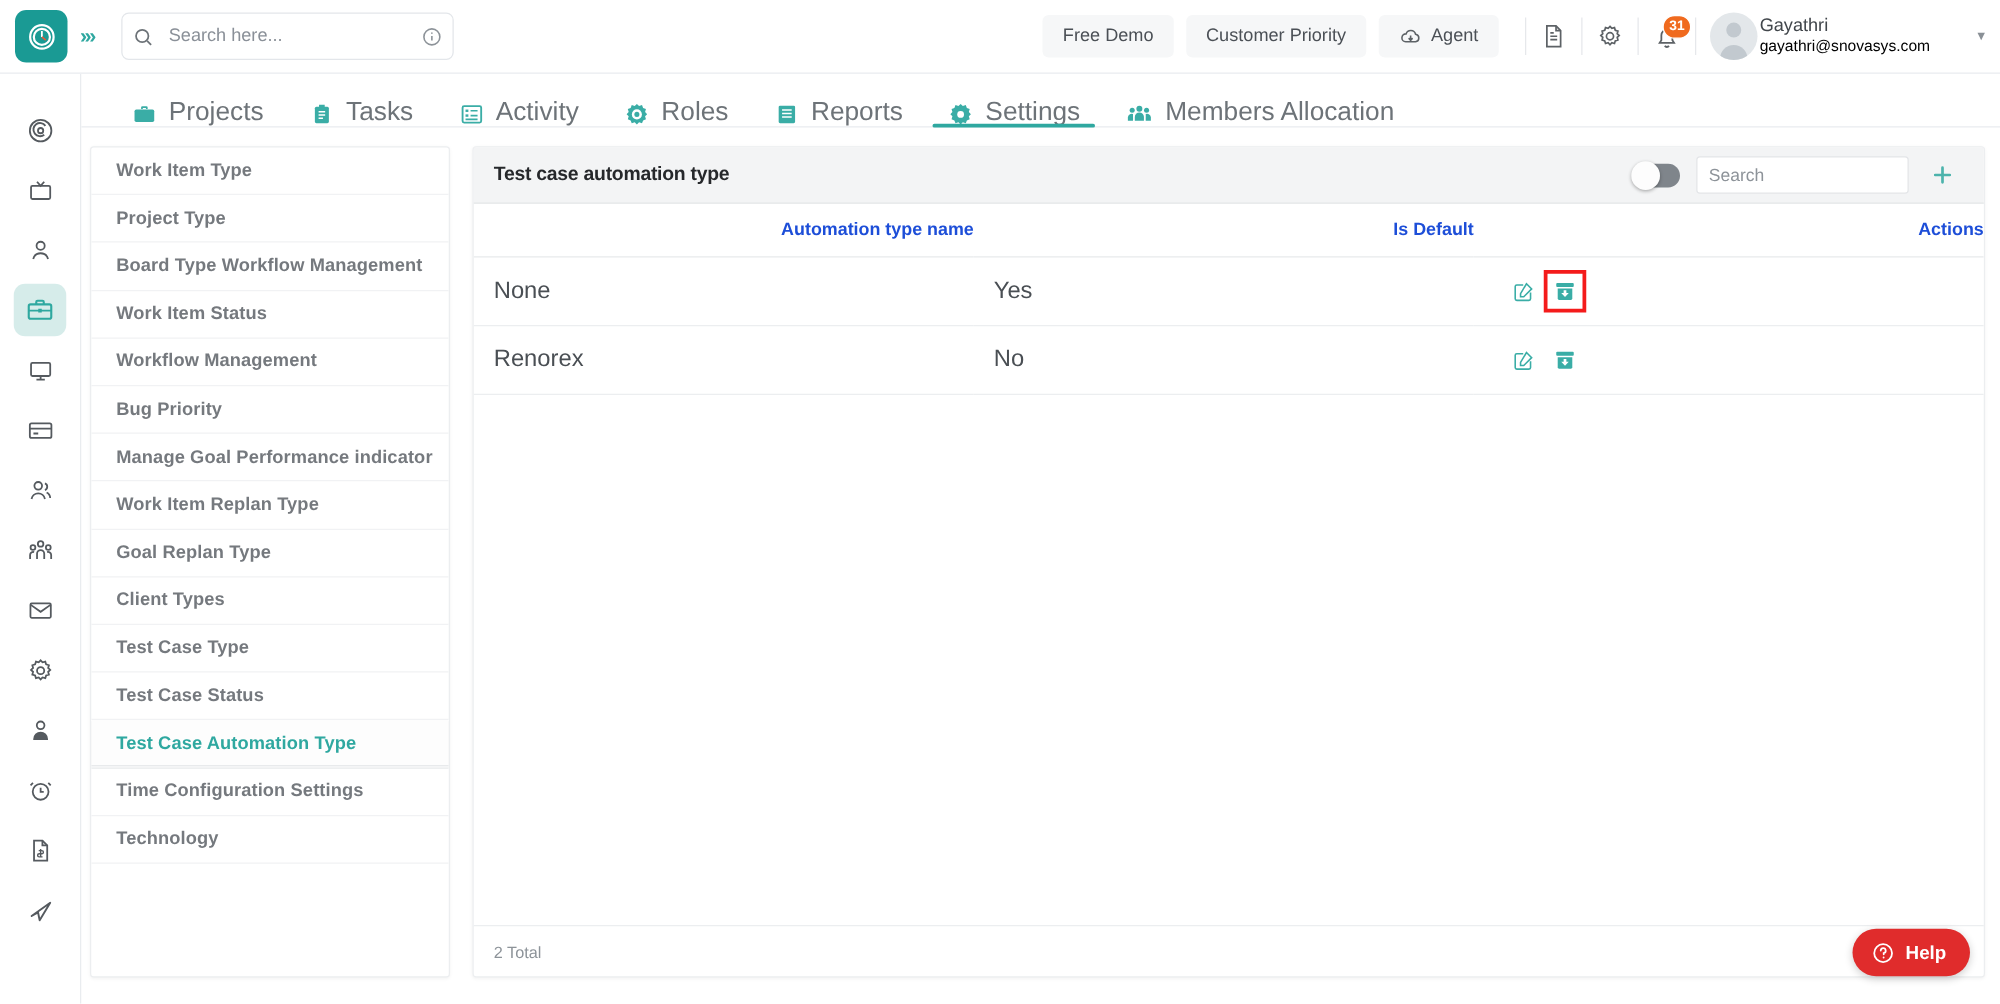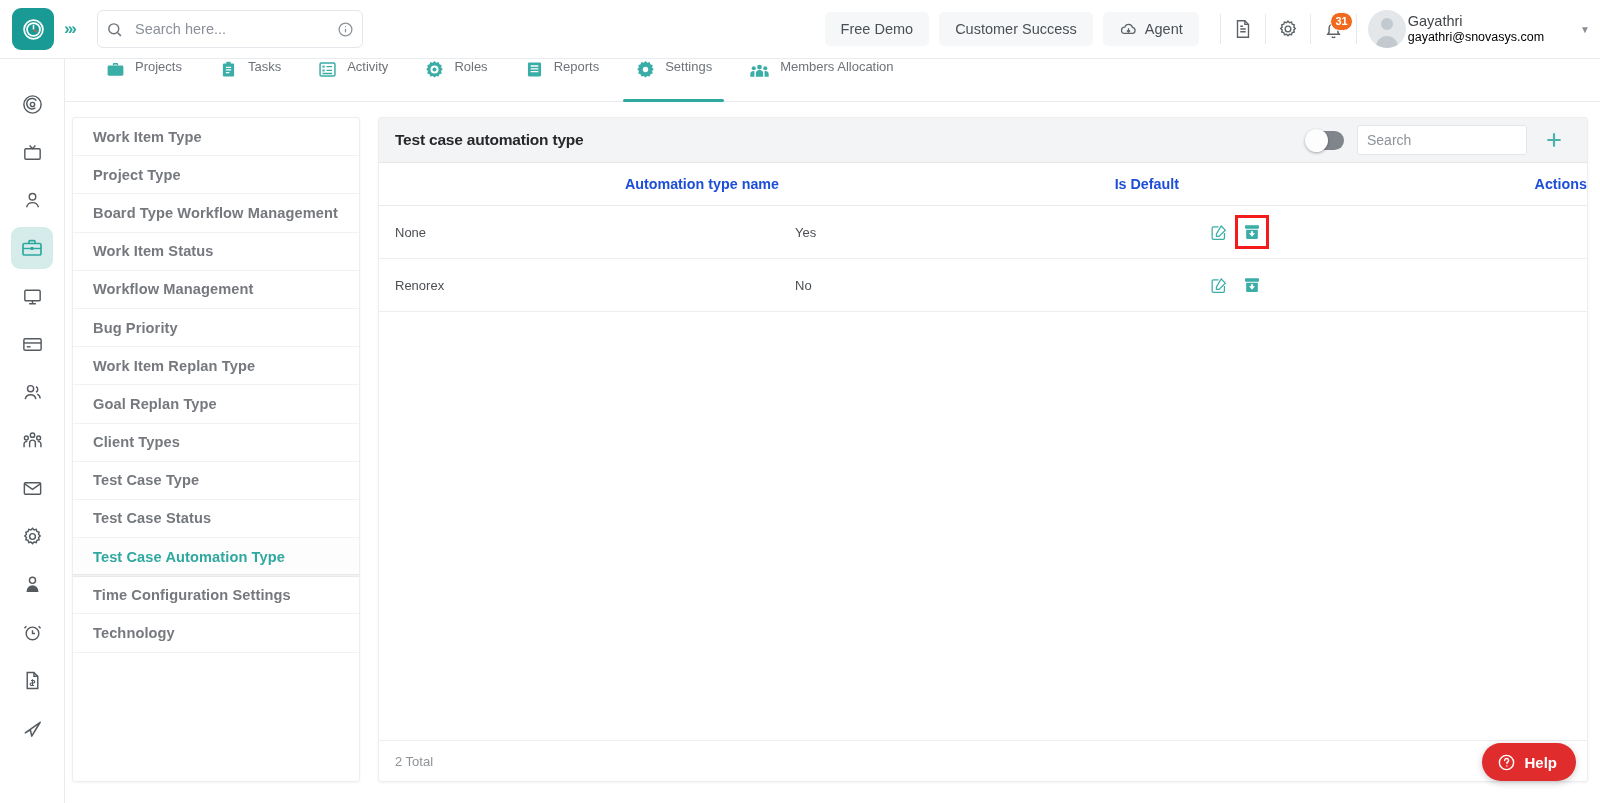--- a/index.html
+++ b/index.html
@@ -68,22 +68,22 @@
   .uname .e { font-size:12.5px; color:#000000; }
   .caret { margin-left:26px; margin-right:10px; color:#8a9096; font-size:10px; cursor:pointer; }
 
   
   .navbar {
     position:absolute; top:59px; left:65px; right:0; height:43px;
     background:#fff; border-bottom:1px solid #e9ecef;
     display:flex; align-items:center; padding-left:22px; z-index:15;
   }
   .navitem {
-    display:flex; align-items:flex-start; gap:9px; height:43px; padding: 0 18px;
-    font-size:13px; color:#6d7378; cursor:pointer; position:relative;
+    display:flex; align-items:flex-end; gap:9px; height:43px; padding: 0 18px;
+    font-size:21px; color:#6d7378; cursor:pointer; position:relative;
     white-space:nowrap;
   }
   .navitem.active { color:#6d7378; }
   .navitem.active::after {
     content:""; position:absolute; left:6px; right:6px; bottom:0; height:3px;
     background:#2fa8a0; border-radius:2px;
   }
   .navicon { color:#3aada6; display:flex; align-items:center; }
 
   
@@ -152,21 +152,21 @@
     font-size:27px; font-weight:400; cursor:pointer; line-height:1;
   }
 
   table.grid { width:100%; border-collapse:collapse; table-layout:fixed; }
   table.grid th {
     text-align:right; font-size:14.3px; font-weight:700; color:#1d4ed8;
     padding: 13px 0 13px 16px; border-bottom:1px solid #e8eaec;
     background:#fff;
   }
   table.grid td {
-    font-size:13px; color:#4a4f54; padding: 16px 0 16px 16px;
+    font-size:19px; color:#4a4f54; padding: 16px 0 16px 16px;
     border-bottom:1px solid #eceef0; background:#fff;
   }
   .col-name { width: 400px; }
   .col-def  { width: 400px; }
   .col-act  { width: auto; }
   .acts { display:flex; align-items:center; gap:14px; padding-left:14px; }
   .act-icon { color:#3aada6; cursor:pointer; display:flex; align-items:center; }
   .act-icon.boxed { outline: 3px solid #f41b1b; outline-offset: 4px; }
 
   .panel-body { flex:1; overflow:hidden; }
@@ -211,21 +211,21 @@
           <circle cx="12" cy="7.8" r=".9" fill="#8d9399" stroke="none"></circle>
       </svg>
     </div>
 
     <div class="top-spacer"></div>
 
     <button class="pillbtn">
       <span>Free Demo</span>
     </button>
     <button class="pillbtn">
-      <span>Customer Success</span>
+      <span>Customer Priority</span>
     </button>
     <button class="pillbtn">
       <svg width="19" height="19" viewBox="0 0 24 24" fill="none" stroke="#5d6266" stroke-width="1.6">
         <path d="M7 17 a4 4 0 0 1 .4-8 A5 5 0 0 1 17 9.3 a3.9 3.9 0 0 1 0 7.7 Z"></path>
         <path d="M12 10.5 v4.5 M10 13.3 L12 15.4 L14 13.3"></path>
       </svg>
       <span>Agent</span>
     </button>
 
     <div class="vsep"></div>
@@ -448,20 +448,23 @@
         <span>Board Type Workflow Management</span>
       </div>
     <div class="menuitem">
         <span>Work Item Status</span>
       </div>
     <div class="menuitem">
         <span>Workflow Management</span>
       </div>
     <div class="menuitem">
         <span>Bug Priority</span>
+      </div>
+    <div class="menuitem">
+        <span>Manage Goal Performance indicator</span>
       </div>
     <div class="menuitem">
         <span>Work Item Replan Type</span>
       </div>
     <div class="menuitem">
         <span>Goal Replan Type</span>
       </div>
     <div class="menuitem">
         <span>Client Types</span>
       </div>

